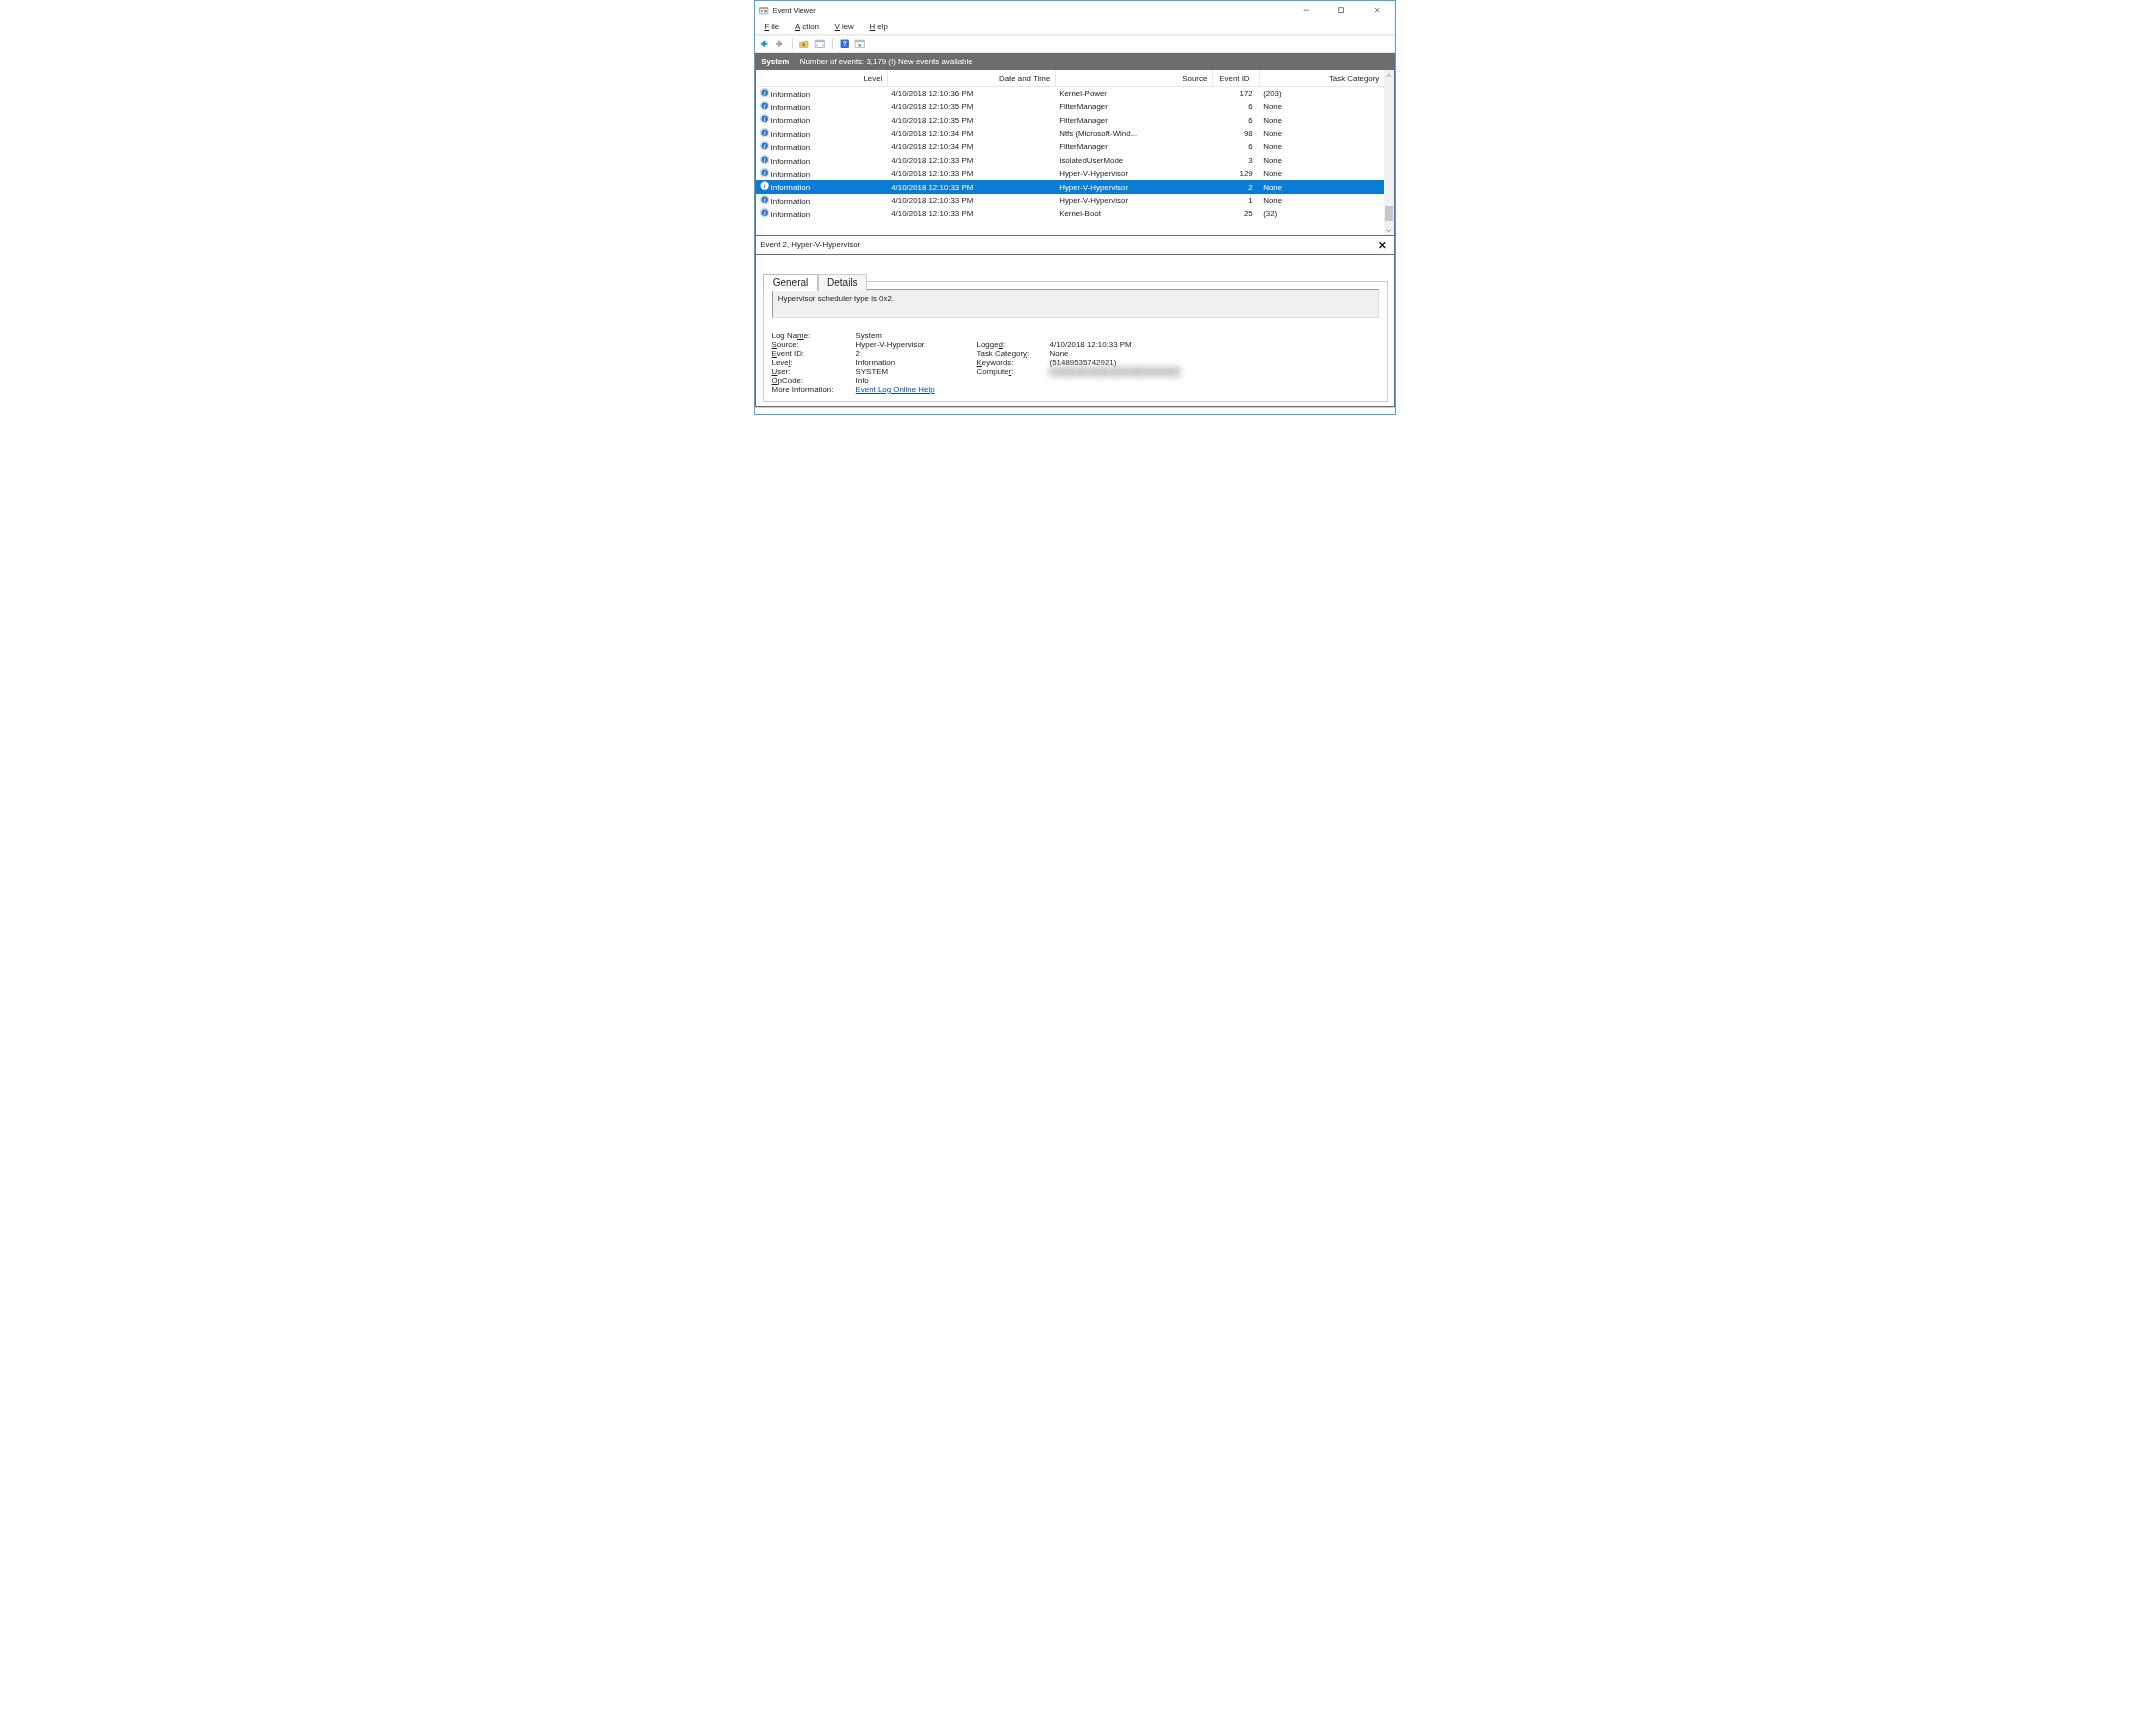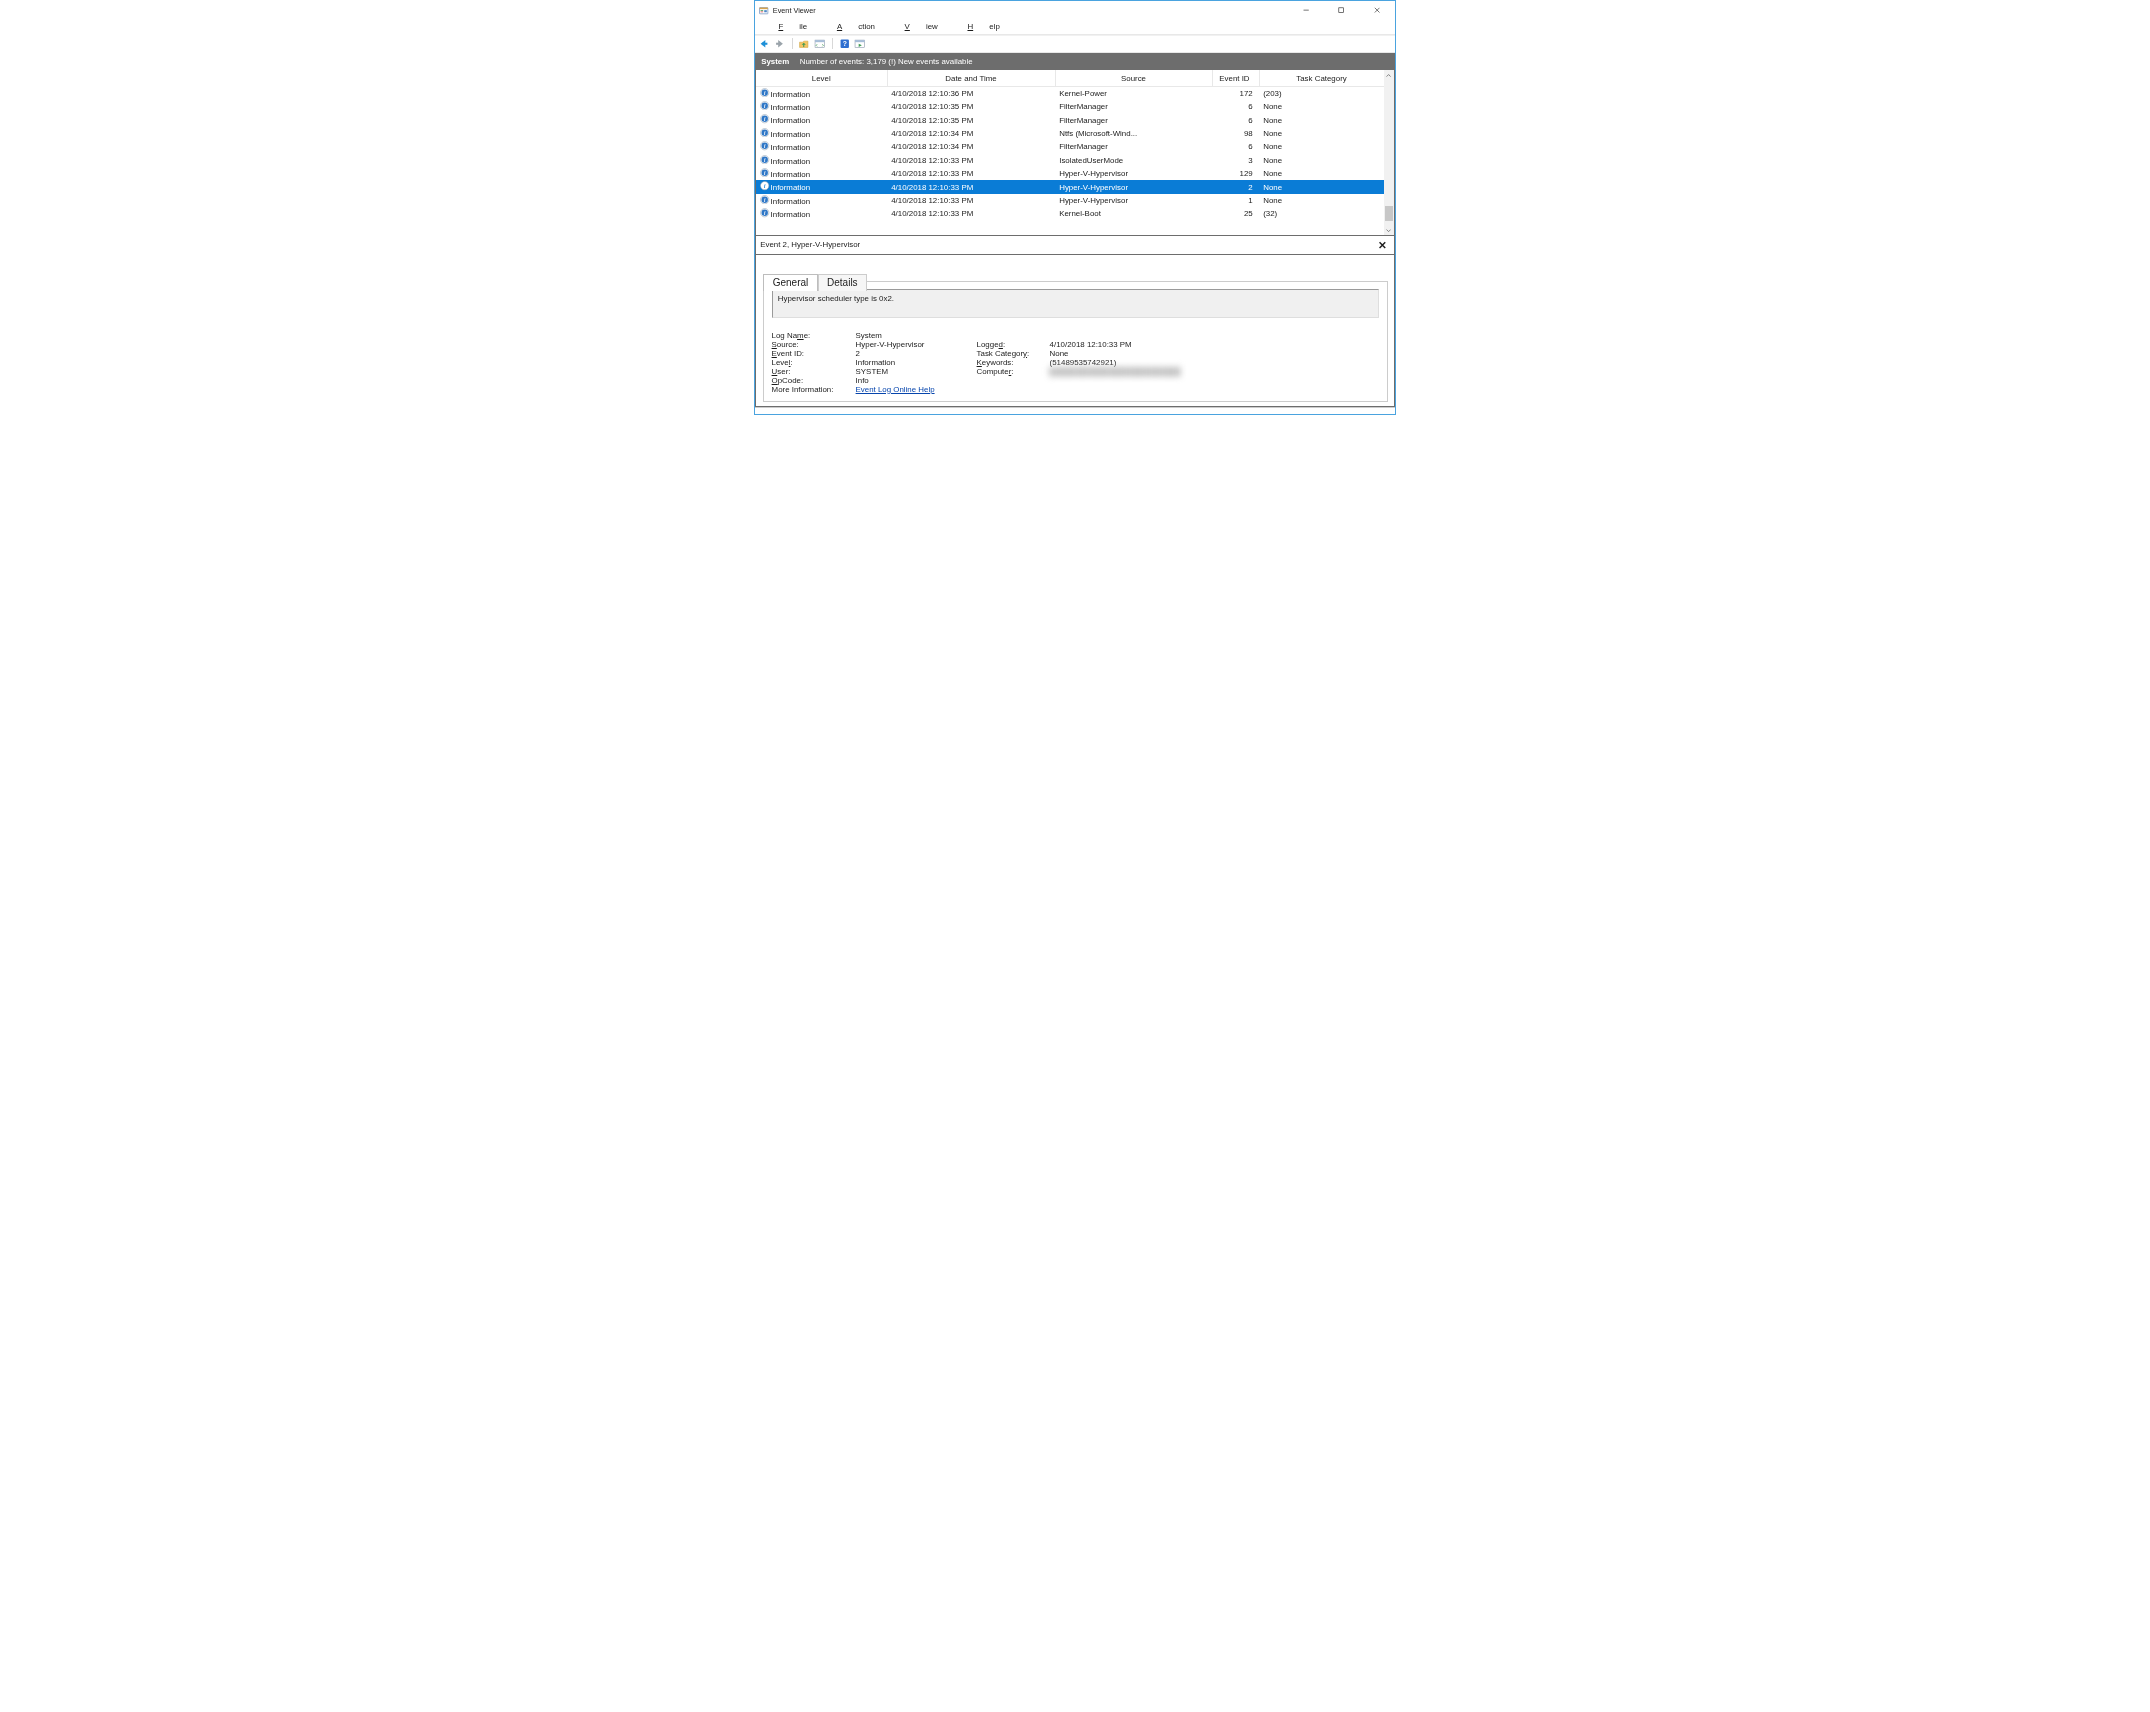--- a/index.html
+++ b/index.html
@@ -30,40 +30,40 @@
     width: 9.4px; height: 9.4px; margin-right: 4.2px;
     display: inline-flex; align-items: center;
     justify-content: center;
   }
   .titlebar .title { font-size: 7.3px; color: #1b1b1b; }
   .win-controls { margin-left: auto; display: flex; align-items: center; gap: 14.7px; padding-right: 5.2px;}
   .win-btn { width: 21px; height: 14.7px; display: inline-flex; align-items: center; justify-content: center; color: #333; }
   .win-btn svg { width: 6.3px; height: 6.3px; }
   
   .menubar { display: flex; align-items: center; gap: 9.4px; padding: 1px 4.2px 2.1px 7.3px; font-size: 7.9px; }
-  .menubar span { padding: 1px 2.1px; margin-left: 14px; }
+  .menubar span { padding: 1px 2.1px; }
   .menubar span u { text-decoration: underline; text-underline-offset: 1px; }
   .hr { height: 0.5px; background: #f1f1f1; border-top: 0.5px solid #e8e8e8; }
   
   .toolbar { display: flex; align-items: center; gap: 4.2px; padding: 2.1px 3.1px 3.1px 3.1px; border-bottom: 1px solid #e8e8e8;}
   .toolbar .sep { width: 0.5px; height: 11.5px; background: #d8d8d8; margin: 0 2.1px; }
   .tool-btn { width: 11.5px; height: 11.5px; display: inline-flex; align-items: center; justify-content: center;}
   
   .log-header {
     background: #6d6d6d; color: #fff; font-size: 7.9px;
     padding: 3.1px 5.2px; display:flex; gap: 10.5px; align-items:center;
     border: 1px solid #6d6d6d;
   }
   .log-header .logname { font-weight: 700; }
   
   .content { border: 1px solid #6d6d6d; border-top: none; }
   .list-wrap { position: relative; height: 165px; overflow: hidden; border-bottom: 1px solid #6d6d6d;}
   table.events { width: calc(100% - 10.5px); border-collapse: collapse; table-layout: fixed; }
   table.events thead th {
-    text-align: center; font-weight: 400; font-size: 7.9px;
+    text-align: right; font-weight: 400; font-size: 7.9px;
     padding: 3.1px 4.2px; border-right: 0.5px solid #e8e8e8; border-bottom: 0.5px solid #e8e8e8;
     background: #fff; position: sticky; top: 0;
   }
   table.events thead th.right { text-align: center; padding-right: 6.3px; }
   table.events thead th:last-child { border-right: none; }
   table.events tbody td { padding: 1px 4.2px; font-size: 7.9px; white-space: nowrap; overflow: hidden; text-overflow: ellipsis; }
   table.events tbody td.right { text-align: right; padding-right: 6.3px;}
   tr.sel td { background: #0a7cd6; color: #fff; }
   .info-icon { width: 9.4px; height: 9.4px; display: inline-flex; align-items:center; justify-content:center; margin-right: 1px;}
   .info-icon svg { width: 9.4px; height: 9.4px; }

